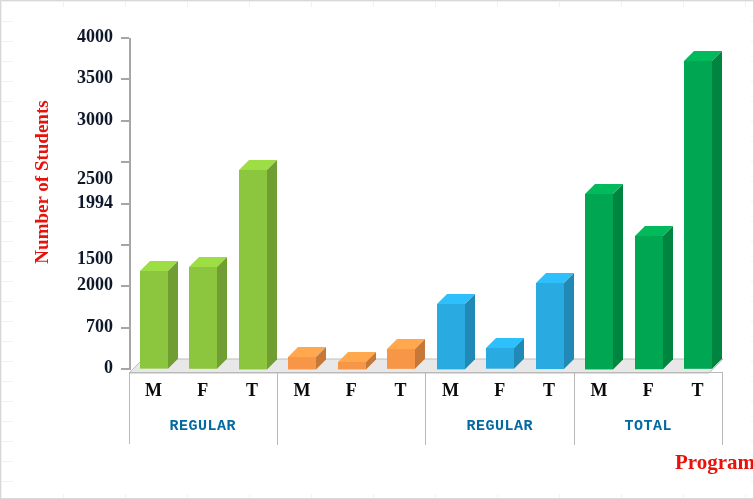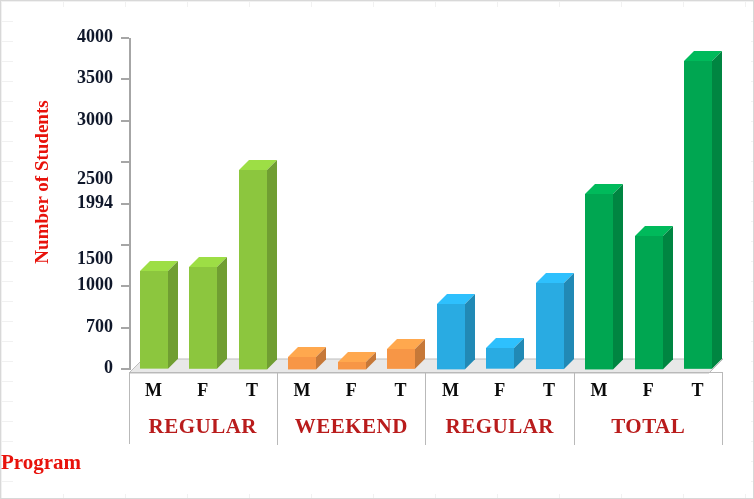--- a/index.html
+++ b/index.html
@@ -62,21 +62,21 @@
     font-size: 19px;
     letter-spacing: 0px;
   }
 
   
   .xtitle {
     position: absolute;
     left: 0px;
     top: 449px;
     width: 754px;
-    text-align: left;
+    text-align: right;
     color: #E8120B;
     font-weight: bold;
     font-size: 21px;
   }
 
   
   .yaxis-line {
     position: absolute;
     left: 128px;
     top: 37px;
@@ -151,24 +151,25 @@
     text-align: center;
     font-size: 18px;
     font-weight: bold;
     color: #0b0b0b;
   }
   .cat-group .grouplabel {
     height: 38px;
     display: flex;
     align-items: center;
     justify-content: center;
-    font-size: 21px;
-    font-weight: bold;
-    color: #b91c1c;
+    font-size: 15px;
+    font-weight: bold;
+    color: #0369a1;
     letter-spacing: 0.5px;
+    font-family: Liberation Mono, monospace;
   }
   .cat-left-edge {
     position: absolute;
     left: 128px;
     top: 371px;
     width: 1px;
     height: 72px;
     background: #b9b9b9;
   }
 </style>
@@ -192,21 +193,21 @@
       <div class="ylabel" style="top: 66.375px;">3500</div>
       <div class="ytick" style="top: 118.75px;"></div>
       <div class="ylabel" style="top: 107.75px;">3000</div>
       <div class="ytick" style="top: 160.125px;"></div>
       <div class="ylabel" style="top: 167px;">2500</div>
       <div class="ytick" style="top: 201.5px;"></div>
       <div class="ylabel" style="top: 190.5px;">1994</div>
       <div class="ytick" style="top: 242.875px;"></div>
       <div class="ylabel" style="top: 247px;">1500</div>
       <div class="ytick" style="top: 284.25px;"></div>
-      <div class="ylabel" style="top: 273.25px;">1000</div>
+      <div class="ylabel" style="top: 273.25px;">2000</div>
       <div class="ytick" style="top: 325.625px;"></div>
       <div class="ylabel" style="top: 314.625px;">700</div>
       <div class="ytick" style="top: 367px;"></div>
       <div class="ylabel" style="top: 356px;">0</div>
     </div>
 
   <div class="floor">
     <svg width="594" height="18" viewBox="0 0 594 18">
       <polygon points="0,17 14,3 594,3 580,17" fill="#e8e8e8" stroke="#bdbdbd" stroke-width="1"></polygon>
     </svg>
@@ -308,21 +309,20 @@
           <div class="sub">T</div>
         </div>
         <div class="grouplabel">REGULAR</div>
       </div>
       <div class="cat-group" style="left: 148.5px; width: 148.5px;">
         <div class="subrow">
           <div class="sub">M</div>
           <div class="sub">F</div>
           <div class="sub">T</div>
         </div>
-        <div class="grouplabel">WEEKEND</div>
       </div>
       <div class="cat-group" style="left: 297px; width: 148.5px;">
         <div class="subrow">
           <div class="sub">M</div>
           <div class="sub">F</div>
           <div class="sub">T</div>
         </div>
         <div class="grouplabel">REGULAR</div>
       </div>
       <div class="cat-group" style="left: 445.5px; width: 148.5px;">

